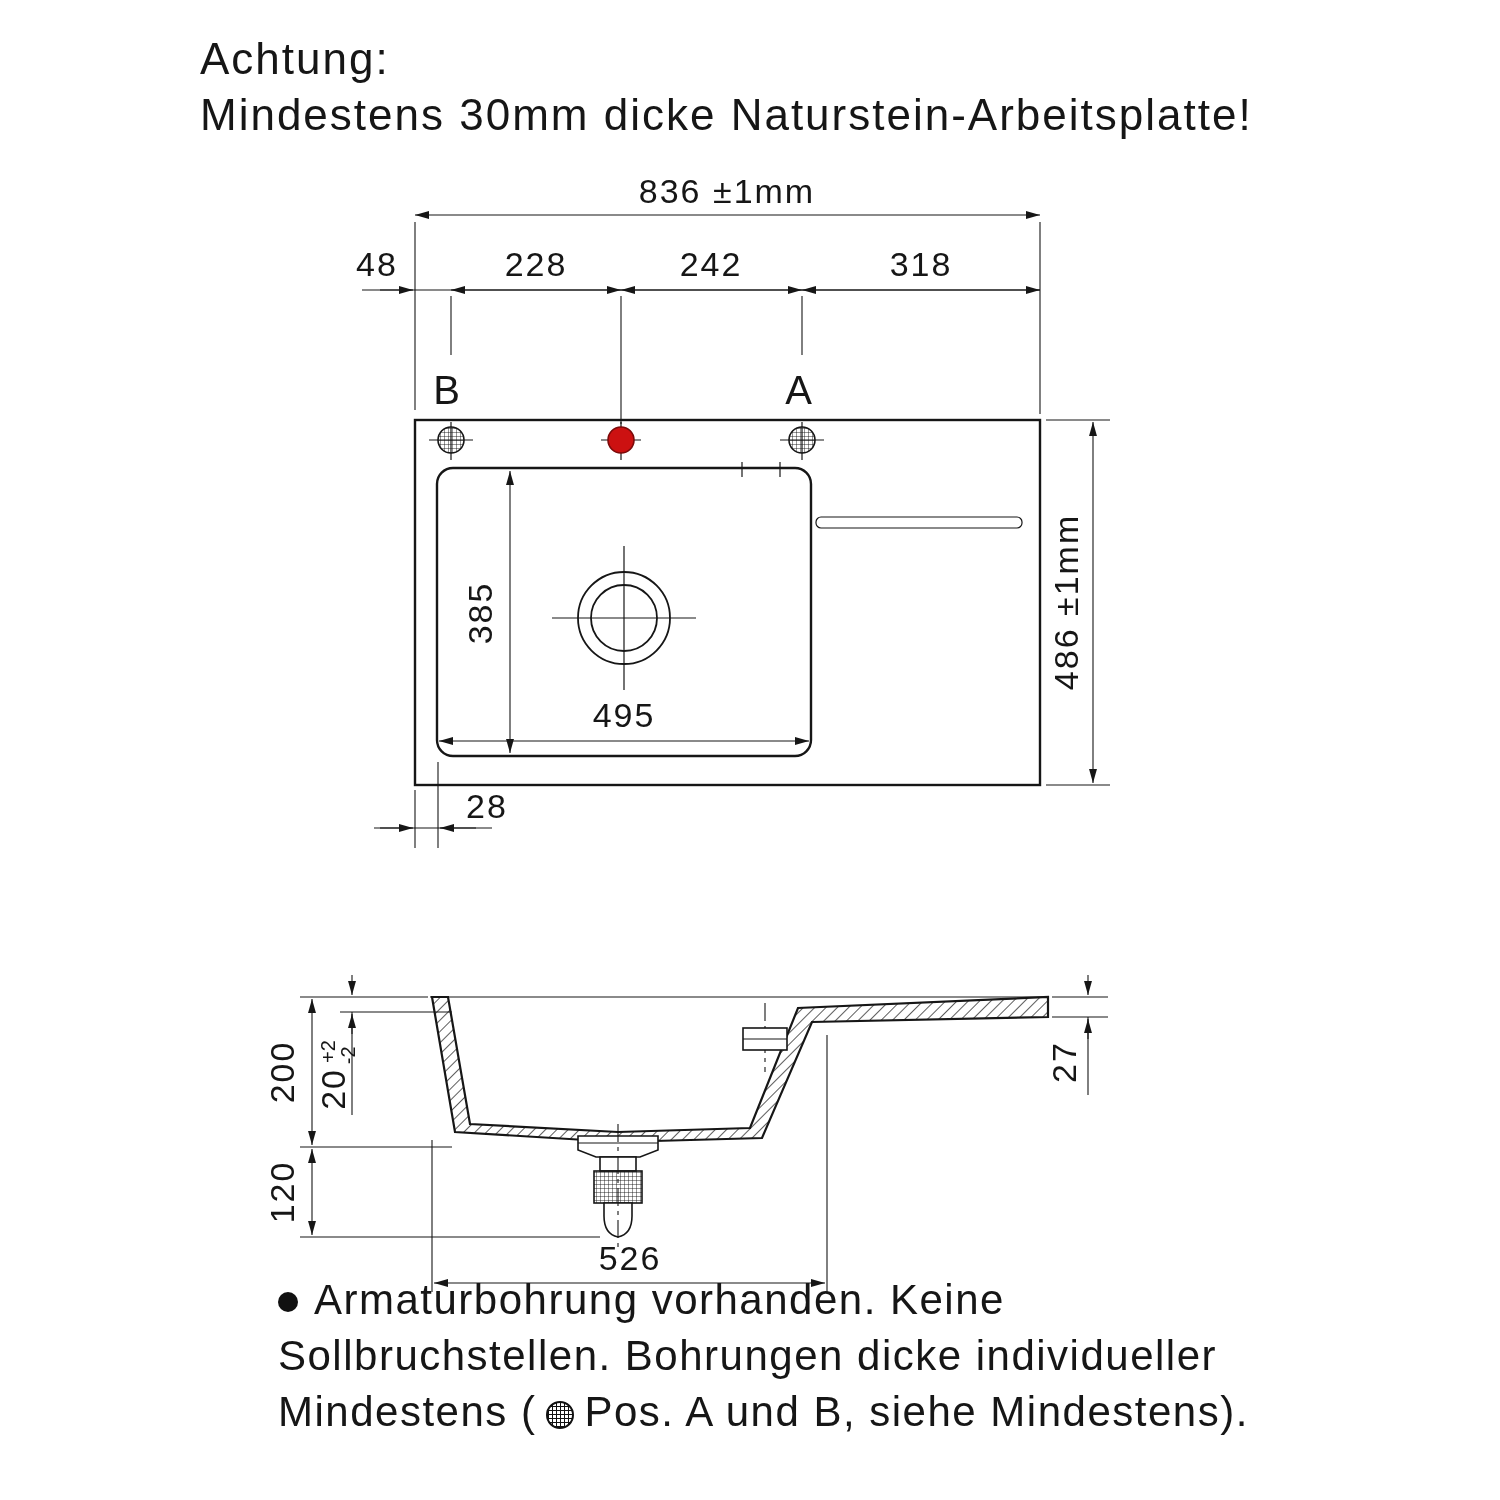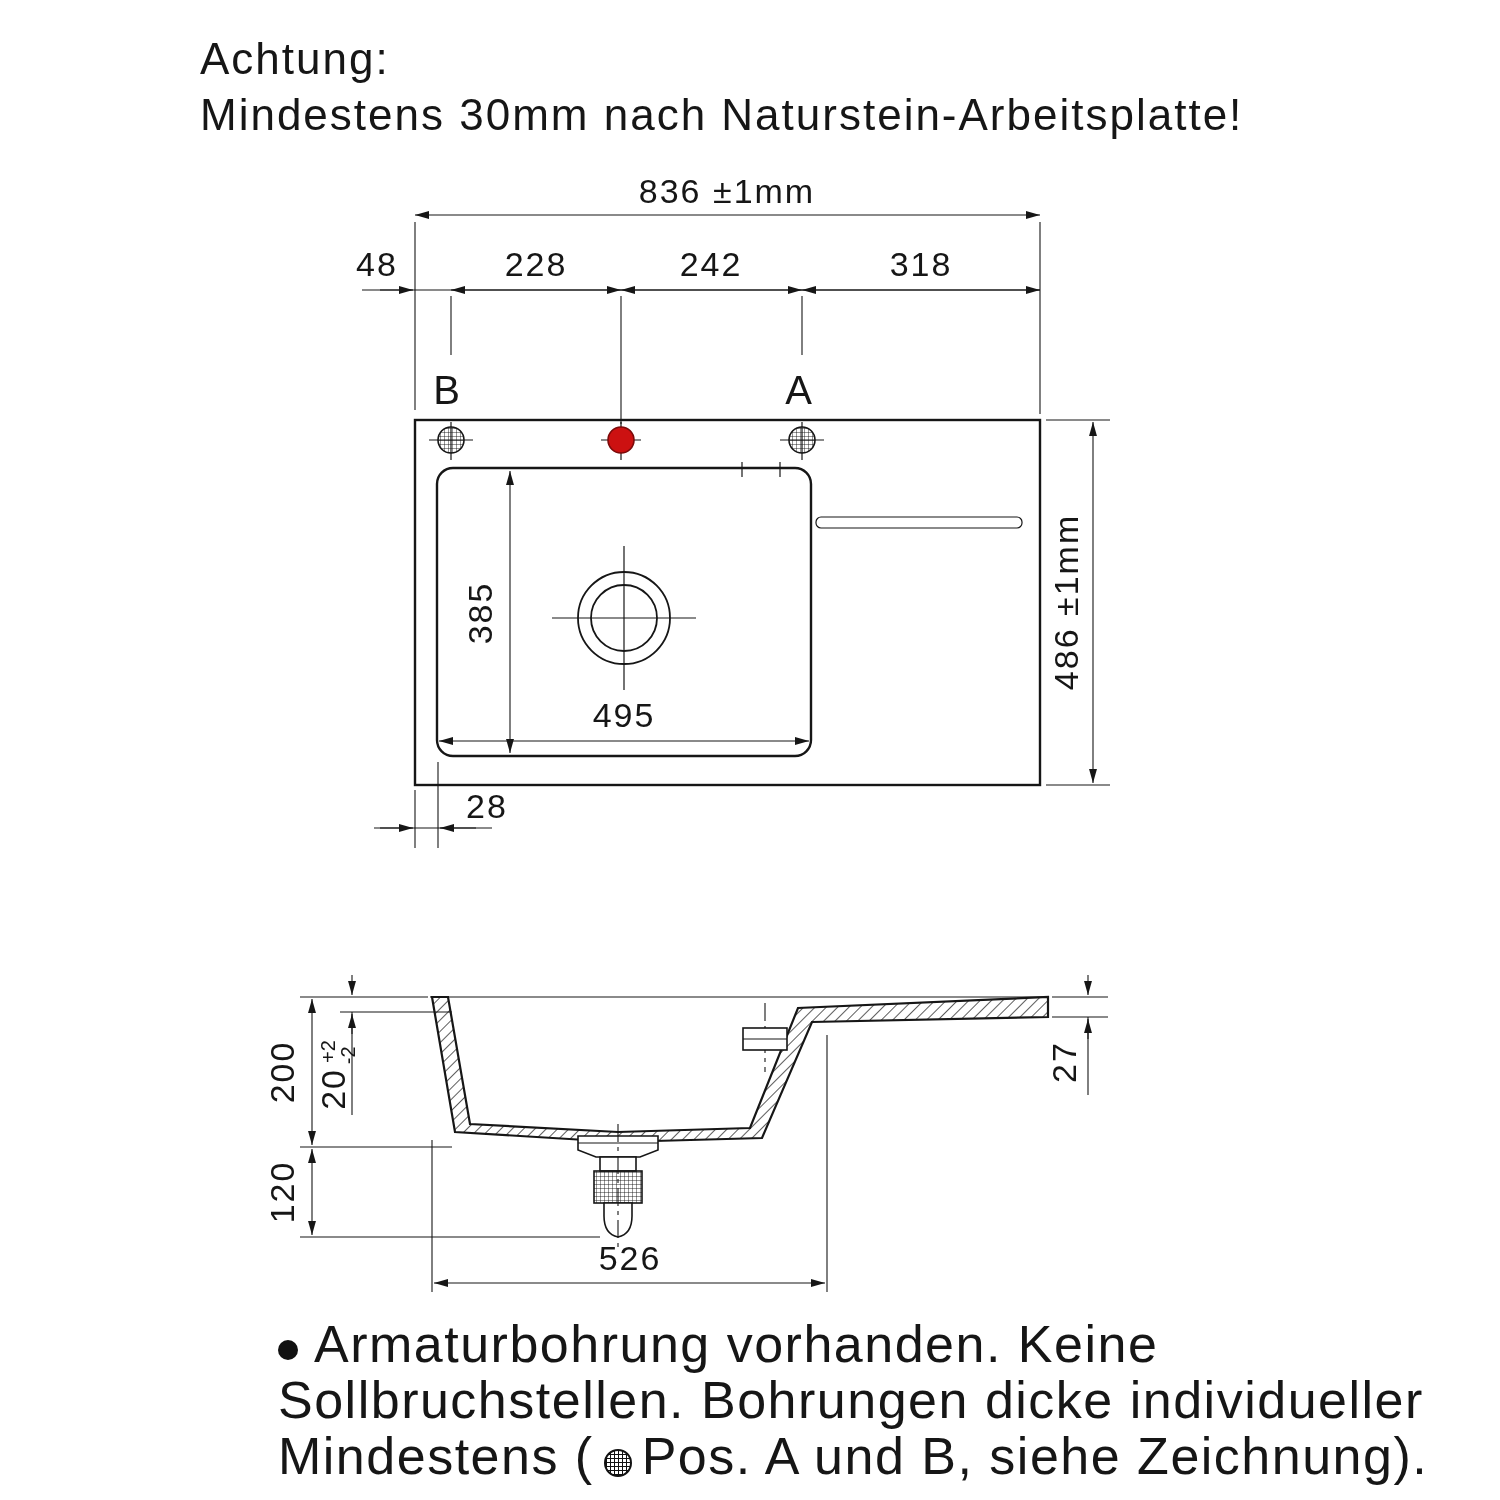--- a/index.html
+++ b/index.html
@@ -16,37 +16,37 @@
   .cl{stroke:#161616;stroke-width:1.1;fill:none;stroke-dasharray:18 5 4 5;}
   .t34{font-size:34px;letter-spacing:2px;}
   .t40{font-size:40px;letter-spacing:1px;}
   .tol{font-size:20px;letter-spacing:0;}
   .band{fill:url(#finehatch);stroke:#161616;stroke-width:2.2;}
   .white{fill:#ffffff;stroke:#161616;stroke-width:1.6;}
   .gridfill{fill:url(#finegrid);stroke:#161616;stroke-width:1.6;}
 
   .title-block{position:absolute;left:200px;top:31px;font-size:44px;letter-spacing:2px;
                line-height:56px;white-space:nowrap;}
-  .notes-block{position:absolute;left:278px;top:1316px;font-size:52px;letter-spacing:1.5px;
+  .notes-block{position:absolute;left:278px;top:1272px;font-size:42px;letter-spacing:1.5px;
                line-height:56px;white-space:nowrap;}
   .bullet{display:inline-block;width:20px;height:20px;border-radius:50%;background:#111;
           margin-right:16px;vertical-align:2px;}
   .pos-icon{display:inline-block;width:24px;height:24px;border-radius:50%;border:2.5px solid #111;
             margin:0 10px;vertical-align:-3px;
             background-image:repeating-linear-gradient(0deg,#111 0 1px,transparent 1px 4px),
                              repeating-linear-gradient(90deg,#111 0 1px,transparent 1px 4px);}
 </style>
 </head>
 <body>
 
 <div id="page">
 
   <div class="title-block">
     <div>Achtung:</div>
-    <div>Mindestens 30mm nach Naturstein-Arbeitsplatte!</div>
+    <div>Mindestens 30mm dicke Naturstein-Arbeitsplatte!</div>
   </div>
 
   <svg width="1500" height="1500" viewBox="0 0 1500 1500">
     <defs>
       <marker id="arr" viewBox="0 0 12 8" refX="12" refY="4" markerWidth="13" markerHeight="9" orient="auto-start-reverse">
         <path d="M0,0.6 L12,4 L0,7.4 Z" fill="#161616"></path>
       </marker>
       <pattern id="finegrid" width="4" height="4" patternUnits="userSpaceOnUse">
         <path d="M0,0 H4 M0,0 V4" stroke="#161616" stroke-width="0.9" fill="none"></path>
       </pattern>
@@ -178,16 +178,16 @@
       <line class="dim" x1="432" y1="1140" x2="432" y2="1292"></line>
       <line class="dim" x1="827" y1="1035" x2="827" y2="1292"></line>
       <line class="dline" x1="434" y1="1283" x2="825" y2="1283"></line>
       <text class="t34" x="630" y="1270" text-anchor="middle">526</text>
     </g>
   </svg>
 
   <div class="notes-block">
     <div><span class="bullet"></span><span>Armaturbohrung vorhanden. Keine</span></div>
     <div>Sollbruchstellen. Bohrungen dicke individueller</div>
-    <div><span>Mindestens (</span><span class="pos-icon"></span><span>Pos. A und B, siehe Zeichnung).</span></div>
+    <div><span>Mindestens (</span><span class="pos-icon"></span><span>Pos. A und B, siehe Mindestens).</span></div>
   </div>
 
 </div>
 
 </body></html>

